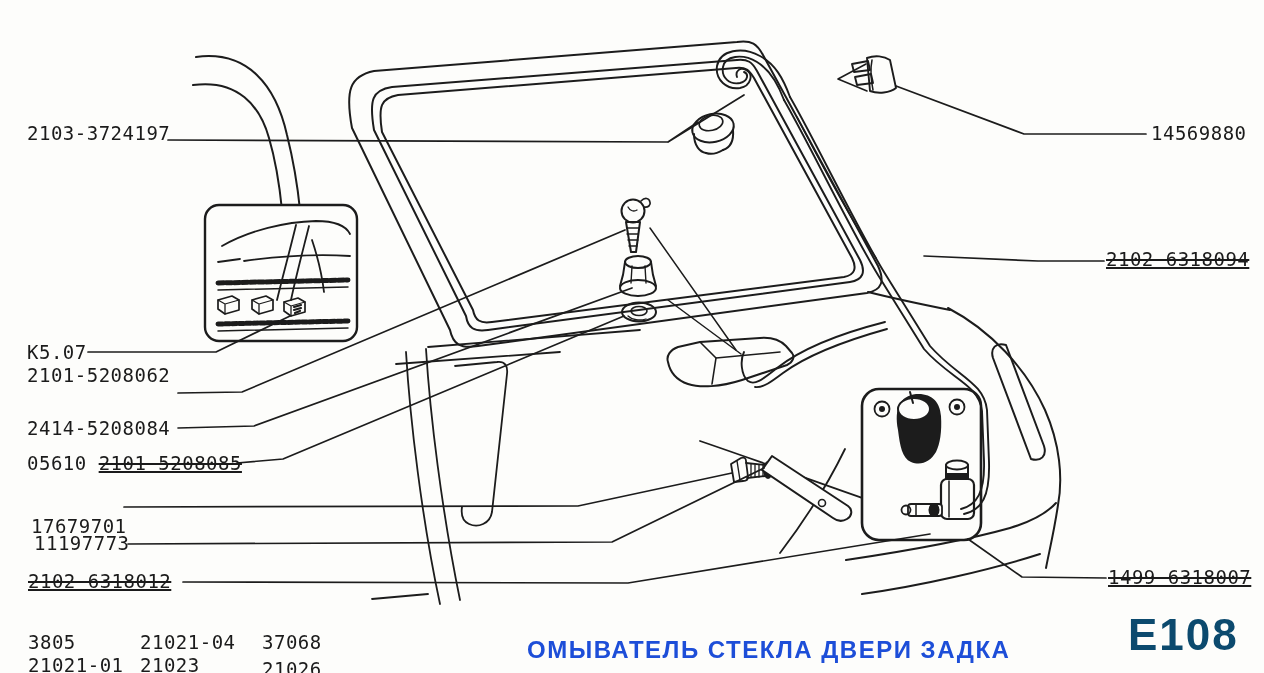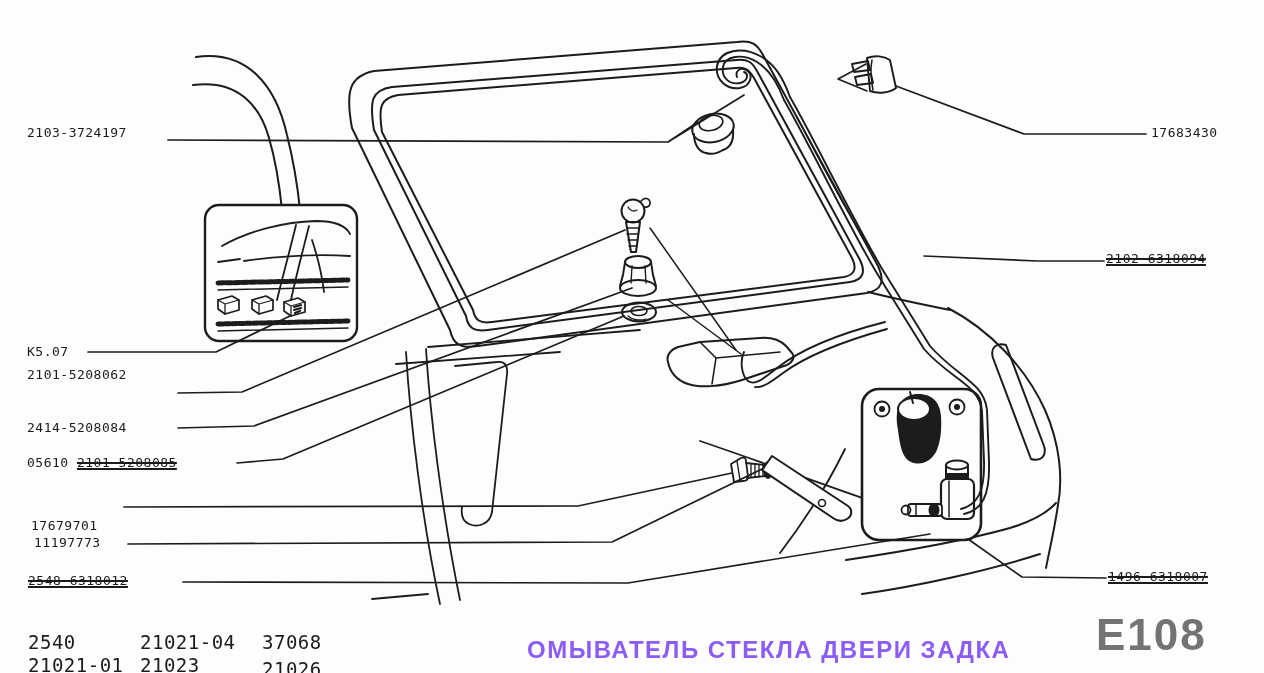--- a/index.html
+++ b/index.html
@@ -3,37 +3,37 @@
 <meta charset="utf-8">
 <style>
   html,body{margin:0;padding:0;background:#e8e8e4;}
   .stage{
     position:relative;width:1264px;height:673px;margin:0 auto;
     background:#fdfdfb;overflow:hidden;
     font-family:"DejaVu Sans Mono", monospace;color:#1b1b1b;
   }
   .art{position:absolute;left:0;top:0;width:1264px;height:673px;}
   .lbl{
-    position:absolute;font-size:13px;line-height:20px;letter-spacing:.5px;
+    position:absolute;font-size:19px;line-height:20px;letter-spacing:.5px;
     white-space:nowrap;color:#1b1b1b;font-weight:500;
   }
   .strike{
     text-decoration-line:underline line-through;
     text-decoration-thickness:1.8px;
     text-decoration-color:#1b1b1b;
   }
   .figure-title{
     position:absolute;left:527px;top:636px;
     font-family:"Liberation Sans", sans-serif;font-weight:bold;
-    font-size:24px;letter-spacing:1.5px;color:#8b5cf6;white-space:nowrap;
+    font-size:24px;letter-spacing:1.5px;color:#1d4ed8;white-space:nowrap;
   }
   .page-code{
-    position:absolute;left:1096px;top:610px;
+    position:absolute;left:1128px;top:610px;
     font-family:"Liberation Sans", sans-serif;font-weight:600;
-    font-size:44px;letter-spacing:2px;color:#737373;
+    font-size:44px;letter-spacing:2px;color:#0c4a6e;
   }
   .legend-cell{position:absolute;font-size:19px;letter-spacing:.5px;}
 </style>
 </head>
 <body>
 
 <div class="stage">
 
   <svg class="art" viewBox="0 0 1264 673" fill="none" stroke="#1c1c1c" stroke-width="2" stroke-linecap="round" stroke-linejoin="round">
 
@@ -210,27 +210,27 @@
   <div class="lbl" style="left:27px;top:123px">2103-3724197</div>
   <div class="lbl" style="left:27px;top:342px">K5.07</div>
   <div class="lbl" style="left:27px;top:365px">2101-5208062</div>
   <div class="lbl" style="left:27px;top:418px">2414-5208084</div>
   <div class="lbl" style="left:27px;top:453px">
     <span>05610</span>
     <span class="strike">2101-5208085</span>
   </div>
   <div class="lbl" style="left:31px;top:516px">17679701</div>
   <div class="lbl" style="left:34px;top:533px">11197773</div>
-  <div class="lbl strike" style="left:28px;top:571px">2548-6318012</div>
-
-  <div class="lbl" style="left:1151px;top:123px">17683430</div>
+  <div class="lbl strike" style="left:28px;top:571px">2102-6318012</div>
+
+  <div class="lbl" style="left:1151px;top:123px">14569880</div>
   <div class="lbl strike" style="left:1106px;top:249px">2102-6318094</div>
-  <div class="lbl strike" style="left:1108px;top:567px">1496-6318007</div>
-
-  <div class="legend-cell" style="left:28px;top:631px">2540</div>
+  <div class="lbl strike" style="left:1108px;top:567px">1499-6318007</div>
+
+  <div class="legend-cell" style="left:28px;top:631px">3805</div>
   <div class="legend-cell" style="left:140px;top:631px">21021-04</div>
   <div class="legend-cell" style="left:262px;top:631px">37068</div>
   <div class="legend-cell" style="left:28px;top:654px">21021-01</div>
   <div class="legend-cell" style="left:140px;top:654px">21023</div>
   <div class="legend-cell" style="left:262px;top:658px">21026</div>
 
   <div class="figure-title">ОМЫВАТЕЛЬ СТЕКЛА ДВЕРИ ЗАДКА</div>
   <div class="page-code">E108</div>
 
 </div>

